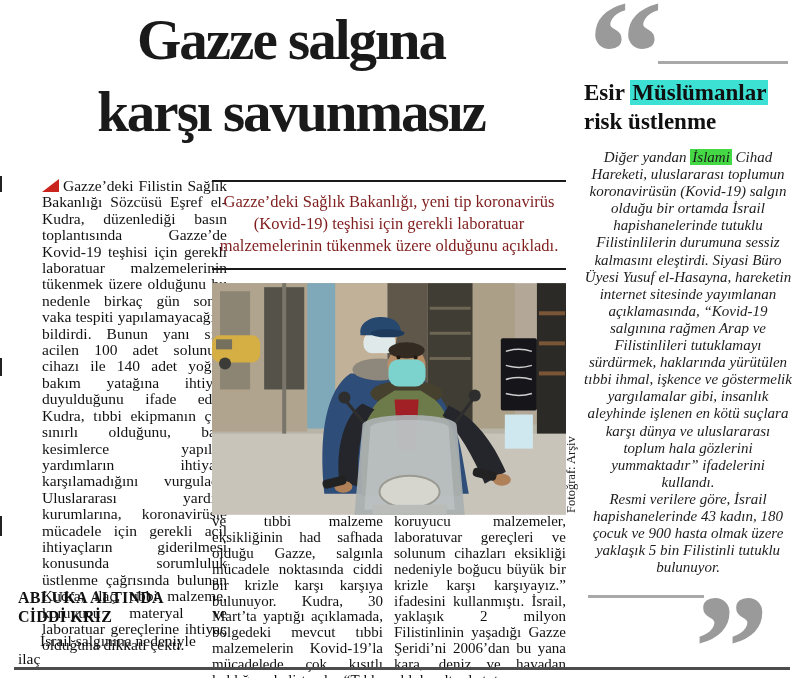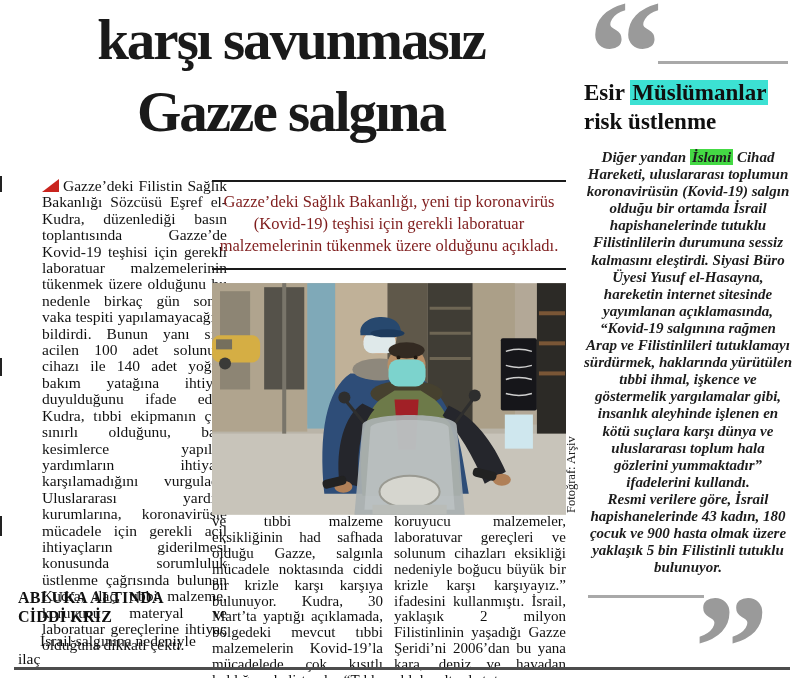--- a/index.html
+++ b/index.html
@@ -44,33 +44,33 @@
   .openq{left:588px;top:-22px;}
   .closeq{left:694px;top:572px;}
   .qline{height:3px;background:#a9a9a9;}
   .qline-top{left:658px;top:61px;width:130px;}
   .qline-bottom{left:588px;top:595px;width:116px;}
   .sbtitle{left:584px;top:78px;width:208px;text-align:left;
     font-weight:bold;font-size:23px;line-height:29px;color:#101010;}
   .hl-cyan{background:#3ce1d3;padding:0 2px;}
   .hl-green{background:#44d944;padding:0 2px;}
   .sbbody{left:584px;top:149px;width:208px;text-align:center;
-    font-style:italic;font-size:15px;line-height:17.1px;color:#1c1c1c;font-weight:bold;}
+    font-style:italic;font-size:15px;line-height:17.1px;color:#1c1c1c;}
   .sbbody p{margin:0;}
 
   
   .bottomrule{left:14px;top:667px;width:776px;height:3px;background:#4d4d4d;}
   .edgemark{left:0;width:2px;background:#222;}
 </style>
 </head>
 <body>
 
 <div class="abs headline">
+  <div>Gazze salgına</div>
   <div>karşı savunmasız</div>
-  <div>Gazze salgına</div>
 </div>
 
 <div class="abs leftcol">
   <span class="tri"></span><span>Gazze’deki Filistin Sağlık Bakanlığı Sözcüsü Eşref el-Kudra, düzenlediği basın toplantısında Gazze’de Kovid-19 teşhisi için gerekli laboratuar malzemelerinin tükenmek üzere olduğunu bu nedenle birkaç gün sonra vaka tespiti yapılamayacağını bildirdi. Bunun yanı sıra acilen 100 adet solunum cihazı ile 140 adet yoğun bakım yatağına ihtiyaç duyulduğunu ifade eden Kudra, tıbbi ekipmanın çok sınırlı olduğunu, bazı kesimlerce yapılan yardımların ihtiyacı karşılamadığını vurguladı. Uluslararası yardım kurumlarına, koronavirüsle mücadele için gerekli acil ihtiyaçların giderilmesi konusunda sorumluluk üstlenme çağrısında bulunan Kudra, ilaç, tıbbi malzeme, koruyucu materyal ve laboratuar gereçlerine ihtiyaç olduğuna dikkati çekti.</span>
 </div>
 <div class="abs subhead">ABLUKA ALTINDA CİDDİ KRİZ</div>
 <div class="abs leftlast">İsrail salgınına nedeniyle ilaç</div>
 
 <div class="abs leadbox">Gazze’deki Sağlık Bakanlığı, yeni tip koronavirüs (Kovid-19) teşhisi için gerekli laboratuar malzemelerinin tükenmek üzere olduğunu açıkladı.</div>
 

